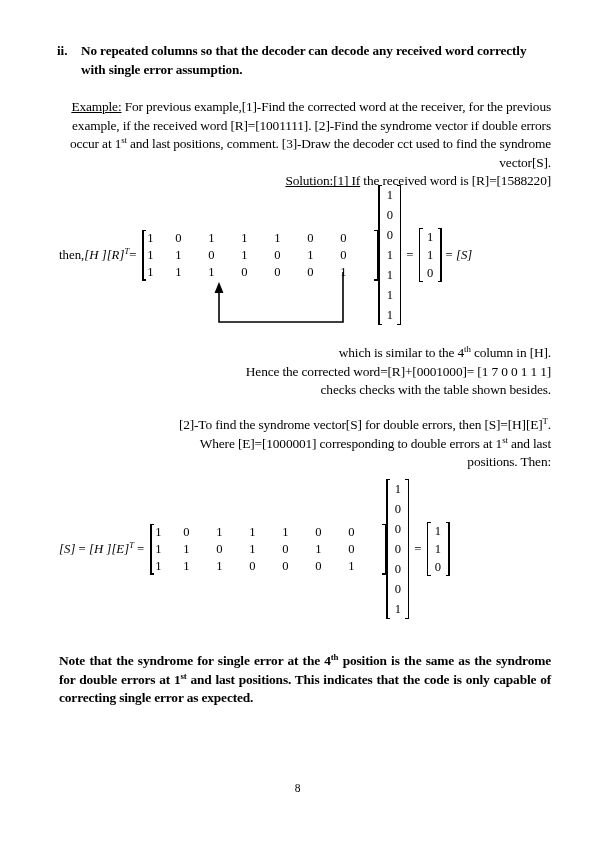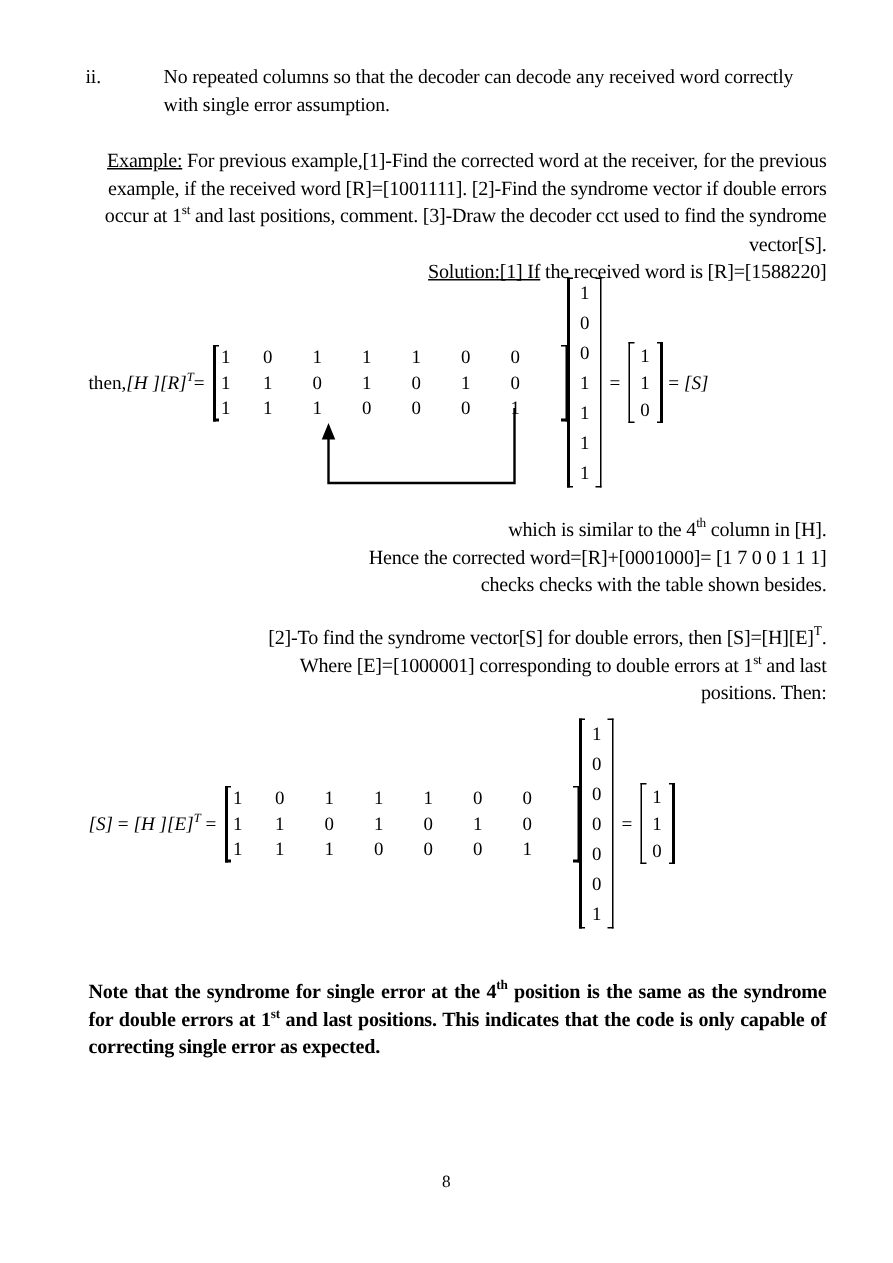--- a/index.html
+++ b/index.html
@@ -22,33 +22,33 @@
     width: 595px;
     height: 842px;
   }
 
   
   .item-ii {
     position: absolute;
     left: 57px;
     top: 41px;
     width: 490px;
-    font-weight: normal;
+    font-weight: bold;
     font-size: 13.2px;
     line-height: 19px;
     letter-spacing: -0.1px;
   }
   .item-ii .marker {
     position: absolute;
     left: 0;
     top: 0;
   }
   .item-ii .htext {
     display: block;
-    margin-left: 52px;
+    margin-left: 24px;
   }
 
   
   .para {
     position: absolute;
     font-size: 13.4px;
     line-height: 18.6px;
     letter-spacing: -0.15px;
     text-align: right;
   }

